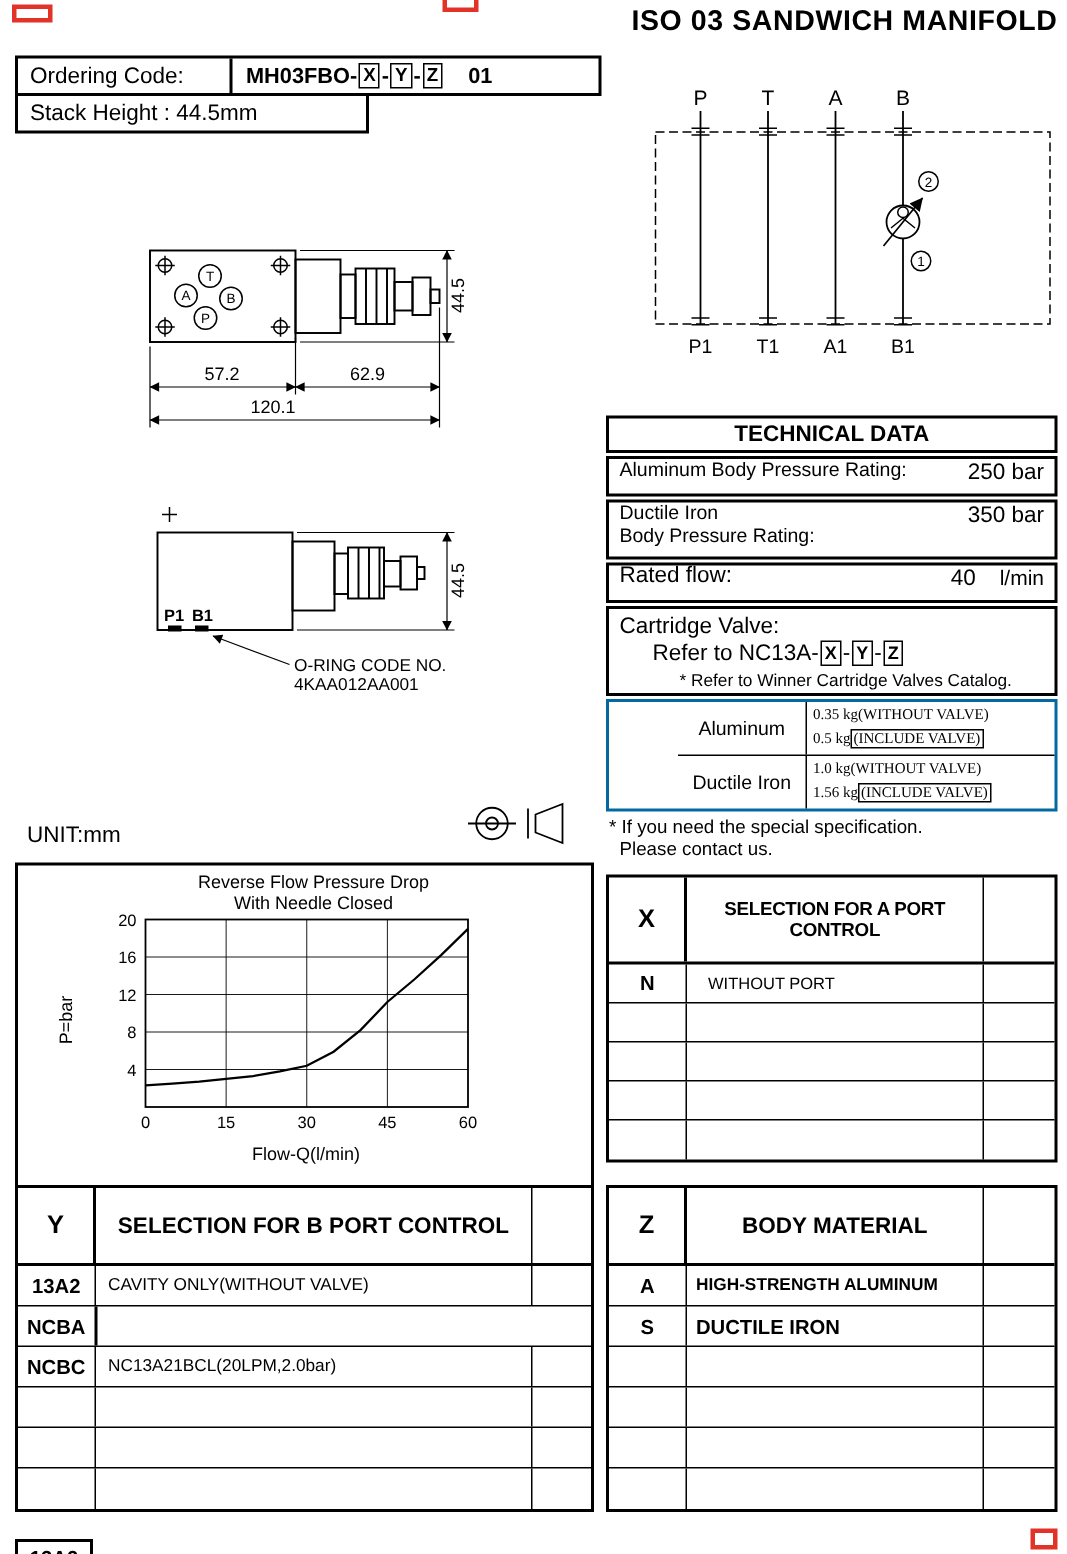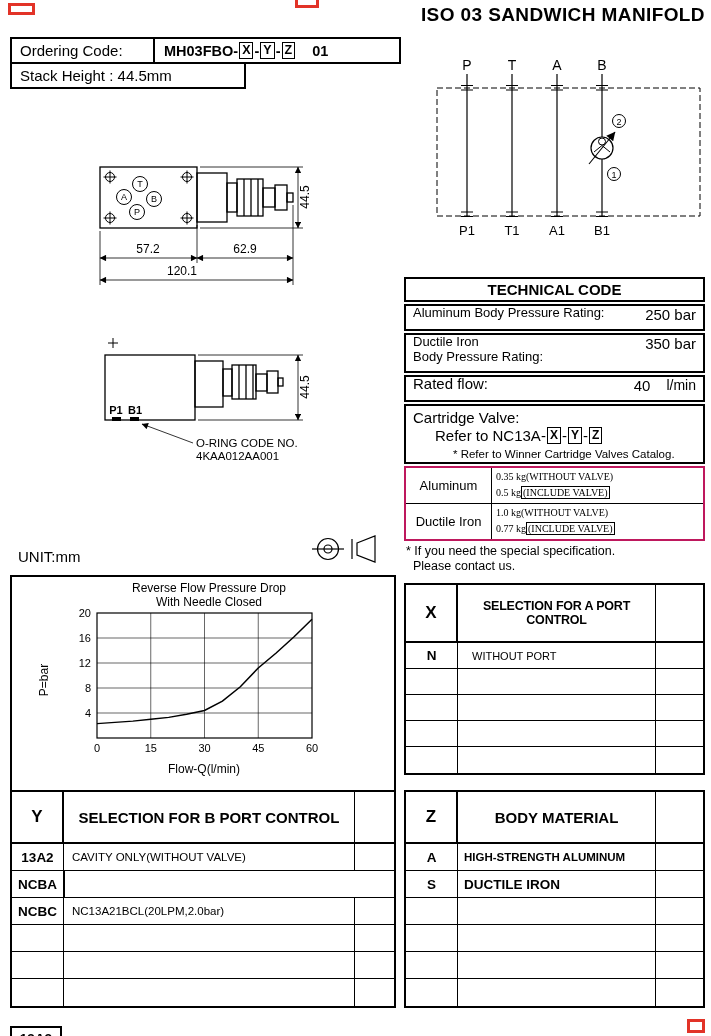--- a/index.html
+++ b/index.html
@@ -36,21 +36,21 @@
   .td-lbl { flex:1; font-size:13px; line-height:14.5px; }
   .td-lbl.big { font-size:15px; }
   .td-val { font-size:15px; }
   .td-unit { font-size:14px; }
   .r3 .td-val { margin-right:16px; }
   .td-cart { padding:3px 7px 2px; }
   .cart-l1 { font-size:15px; }
   .cart-l2 { font-size:15px; padding-left:22px; display:flex; align-items:center; gap:1px; margin-top:1px; }
   .cart-l2 .boxed { font-size:12px; }
   .cart-l3 { font-size:11.5px; margin-top:4px;margin-left:40px; }
-  .td-weights { border:2px solid #be185d; margin-top:2px; }
+  .td-weights { border:2px solid #0369a1; margin-top:2px;padding-left:46px; }
   .w-row { display:flex; align-items:stretch; }
   .w-row.first { border-bottom:1px solid #000; }
   .w-mat { width:86px; border-right:1px solid #000; display:flex; align-items:center; justify-content:center; font-size:13px; text-align:center; }
   .w-vals { flex:1; padding:1px 4px 2px; font-size:10px; line-height:16px;font-family:Liberation Serif, serif; }
   .wbox { border:1px solid #000; padding:0 1px; }
   .td-note { margin-top:3px; font-size:12.5px; line-height:15px; padding-left:2px; }
   .td-note .ind { padding-left:7px; }
 
   
   .chart-box { position:absolute; left:10px; top:575px; width:386px; height:266px; border:2px solid #000; }
@@ -264,21 +264,21 @@
       <circle cx="318" cy="394" r="4"></circle>
       <line x1="302" y1="394" x2="334" y2="394"></line>
       <line x1="342" y1="384" x2="342" y2="404"></line>
       <path d="M347,388 L365,381 L365,407 L347,400 z"></path>
     </g>
   </svg>
 
   <div class="unit">UNIT:mm</div>
 
   <div class="tdwrap">
-    <div class="td-title">TECHNICAL CODE</div>
+    <div class="td-title">TECHNICAL DATA</div>
     <div class="td-box td-flex r1">
       <span class="td-lbl">Aluminum Body Pressure Rating:</span>
       <span class="td-val">250 bar</span>
     </div>
     <div class="td-box td-flex r2">
       <span class="td-lbl">
         <span style="display:block">Ductile Iron</span>
         <span style="display:block">Body Pressure Rating:</span>
       </span>
       <span class="td-val">350 bar</span>
@@ -305,21 +305,21 @@
         <div class="w-mat">Aluminum</div>
         <div class="w-vals">
           <div><span>0.35 kg</span><span>(WITHOUT VALVE)</span></div>
           <div><span>0.5 kg</span><span class="wbox">(INCLUDE VALVE)</span></div>
         </div>
       </div>
       <div class="w-row">
         <div class="w-mat">Ductile Iron</div>
         <div class="w-vals">
           <div><span>1.0 kg</span><span>(WITHOUT VALVE)</span></div>
-          <div><span>0.77 kg</span><span class="wbox">(INCLUDE VALVE)</span></div>
+          <div><span>1.56 kg</span><span class="wbox">(INCLUDE VALVE)</span></div>
         </div>
       </div>
     </div>
     <div class="td-note">
       <div>* If you need the special specification.</div>
       <div class="ind">Please contact us.</div>
     </div>
   </div>
 
   <div class="chart-box">

